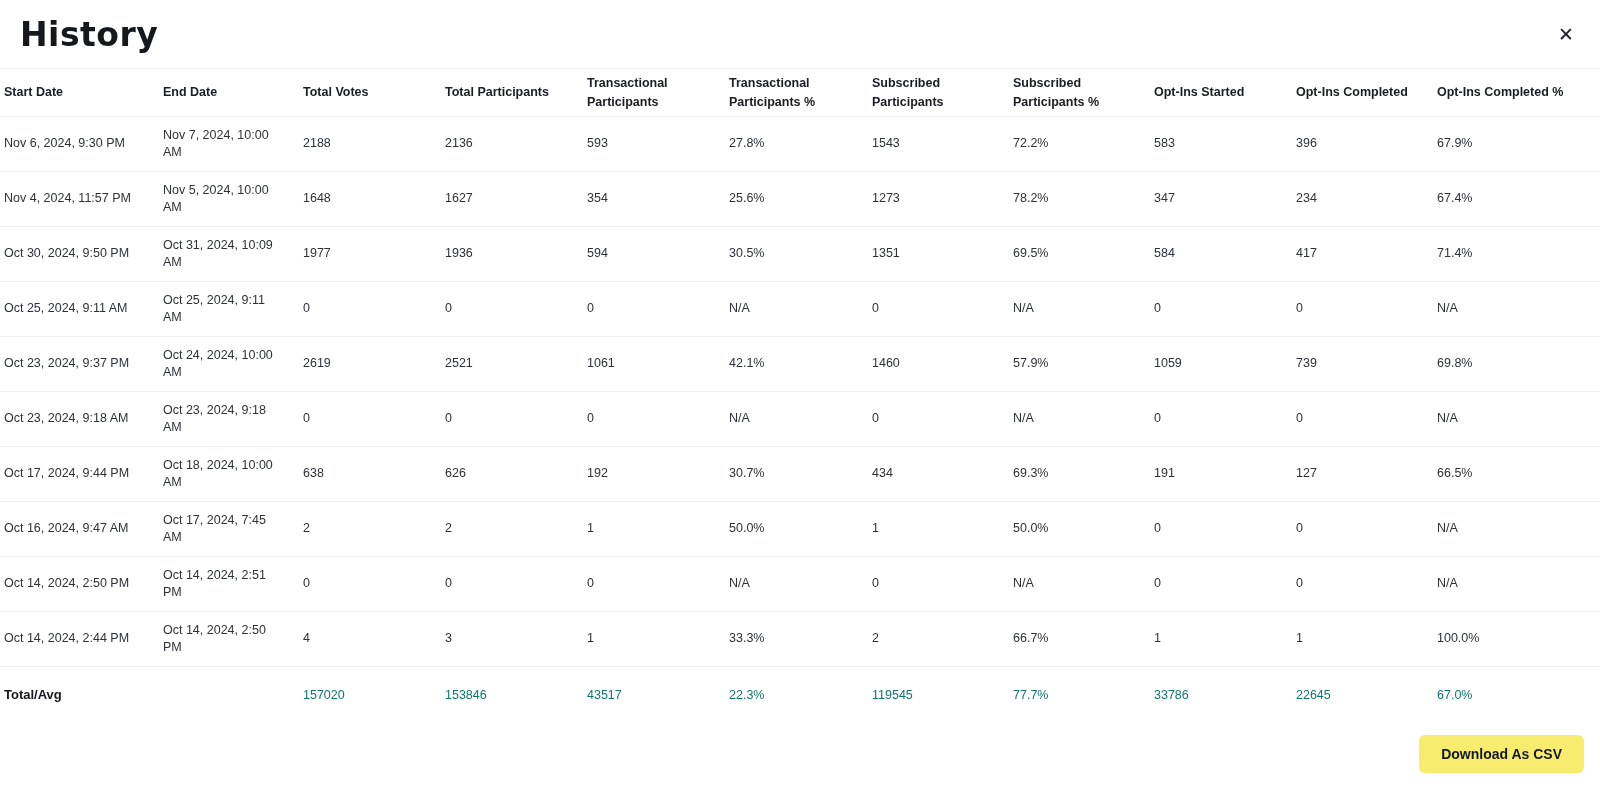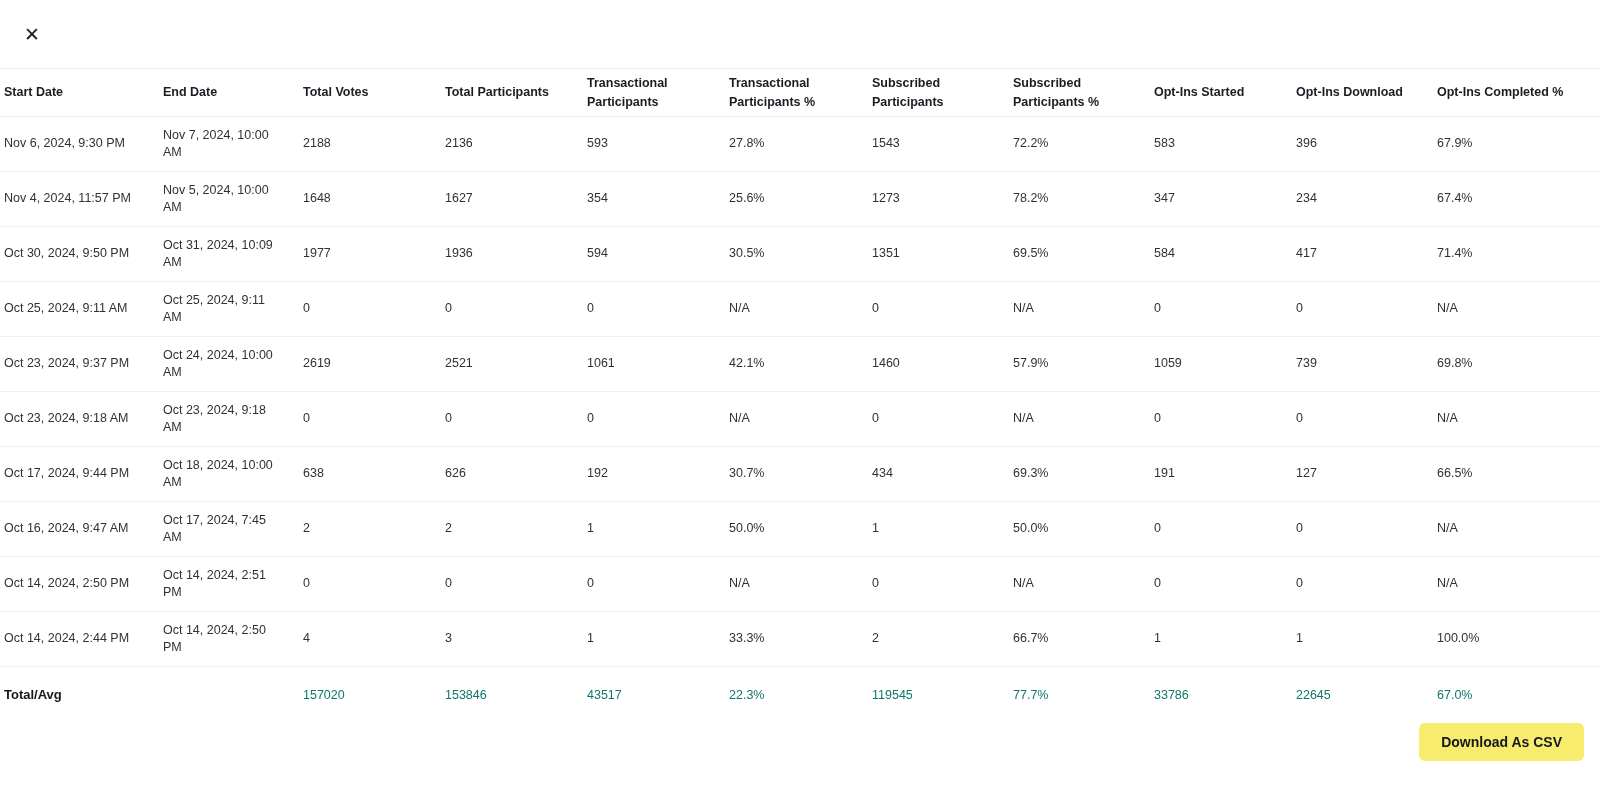--- a/index.html
+++ b/index.html
@@ -66,37 +66,38 @@
   }
   tfoot td.total-label {
     font-weight: bold;
     color: #15181d;
     font-size: 13px;
     margin-left: 29px;
   }
   .download-btn {
     position: absolute;
     right: 16px;
-    bottom: 36px;
+    bottom: 24px;
     border: none;
     border-radius: 6px;
     padding: 11px 22px;
     font-family: "Liberation Sans", "DejaVu Sans", sans-serif;
     font-size: 14px;
     font-weight: bold;
     color: #15181d;
     cursor: pointer;
   }
 </style>
 </head>
 <body>
 
 <div>
 
   <div class="modal-header">
+    <h1 class="page-title">History</h1>
     <button class="close-btn">✕</button>
   </div>
 
   <table class="history-table">
     <colgroup>
       <col style="width:163px">
         <col style="width:140px">
         <col style="width:142px">
       <col style="width:142px">
         <col style="width:142px">
@@ -111,21 +112,21 @@
       <tr id="header-row">
           <th>Start Date</th>
           <th>End Date</th>
           <th>Total Votes</th>
           <th>Total Participants</th>
           <th>Transactional Participants</th>
           <th>Transactional Participants %</th>
           <th>Subscribed Participants</th>
           <th>Subscribed Participants %</th>
           <th>Opt-Ins Started</th>
-          <th>Opt-Ins Download</th>
+          <th>Opt-Ins Completed</th>
           <th>Opt-Ins Completed %</th>
         </tr>
     </thead>
     <tbody id="table-body">
         <tr>
           <td>Nov 6, 2024, 9:30 PM</td>
           <td>Nov 7, 2024, 10:00 AM</td>
           <td>2188</td>
           <td>2136</td>
           <td>593</td>

